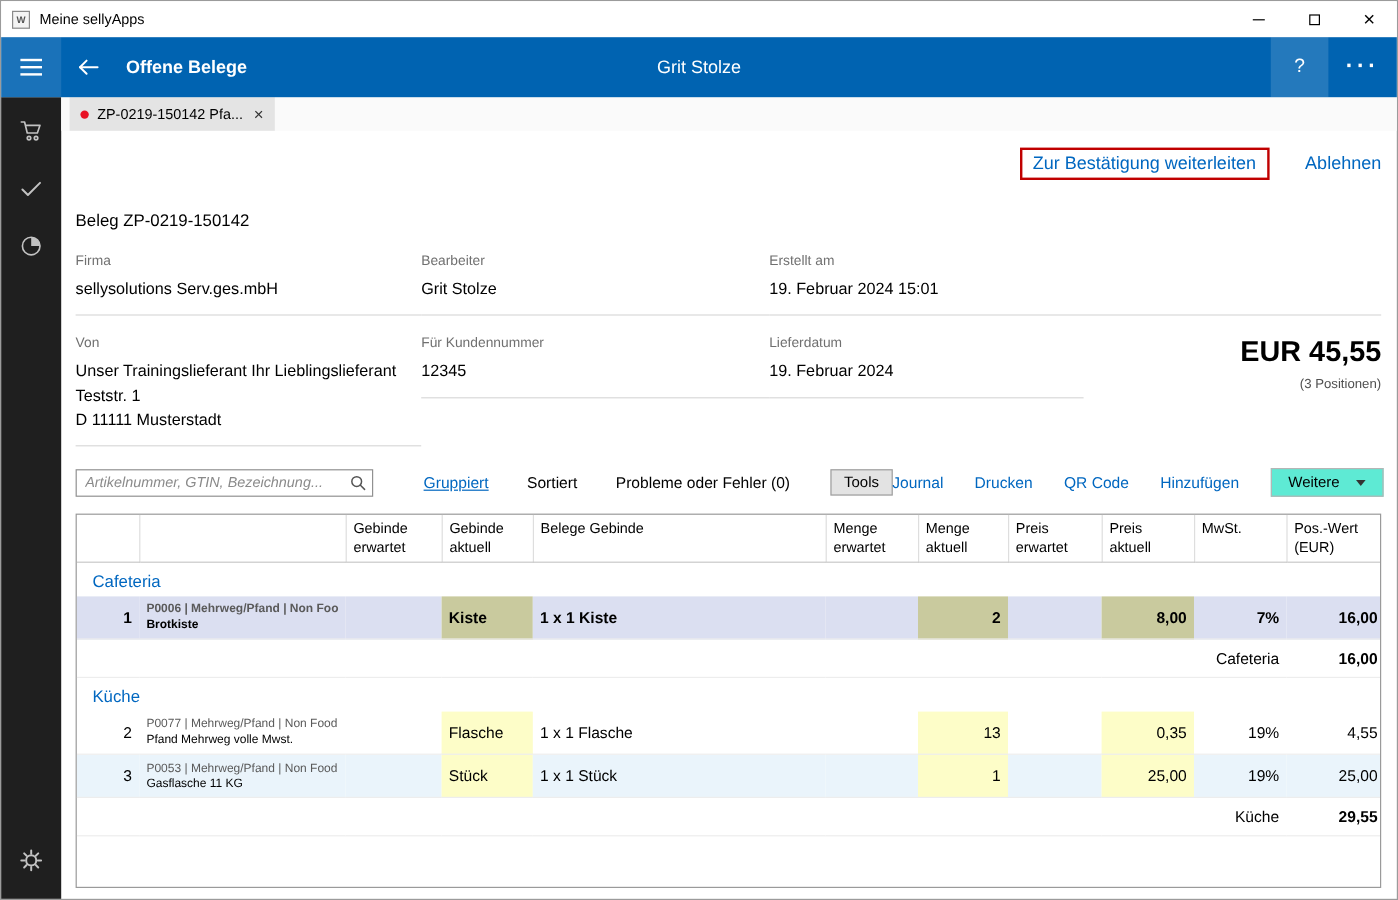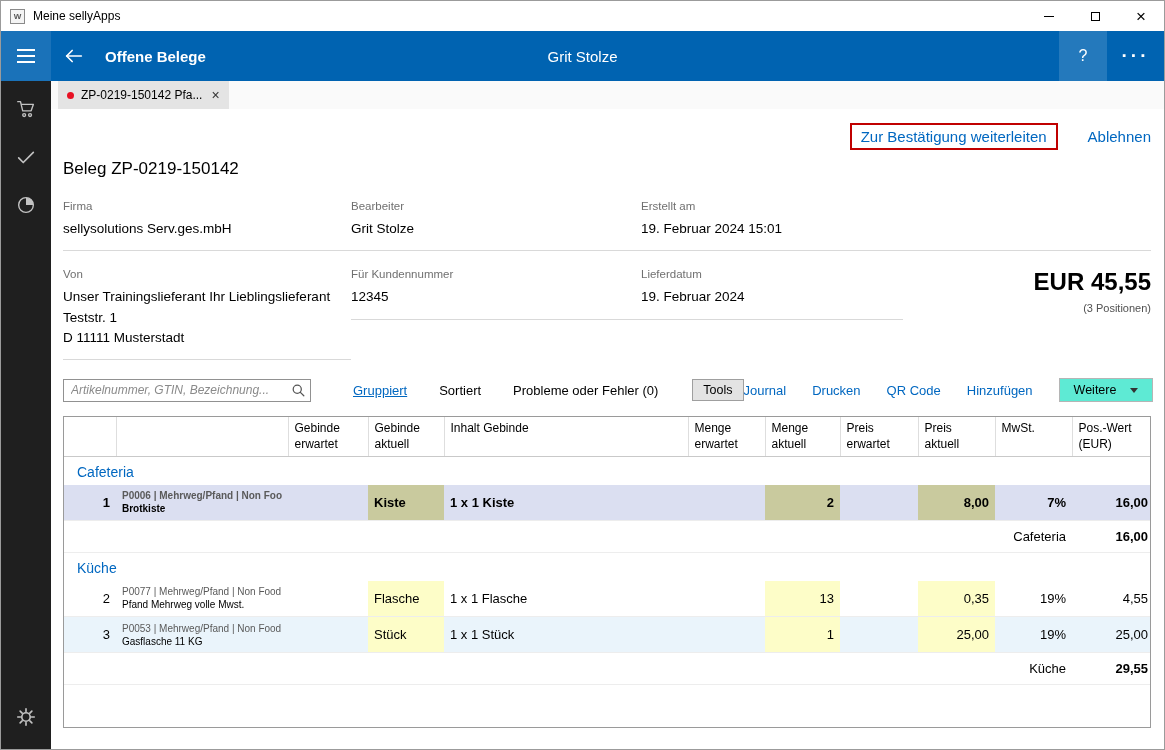--- a/index.html
+++ b/index.html
@@ -45,21 +45,21 @@
   .tab-close { font-size:14px; color:#333; margin-left:2px; }
 
   .main { flex:1; padding:14px 13px 0 12px; overflow:hidden; }
 
   .title-row { display:flex; align-items:center; }
   .page-title { font-size:21px; font-weight:bold; }
   .actions { margin-left:auto; display:flex; align-items:center; gap:30px; }
   .link { color:var(--link); cursor:pointer; }
   .action-forward { font-size:15px; border:2px solid var(--danger); padding:3px 9px; }
   .action-reject { font-size:15px; }
-  .beleg { font-size:17px; margin-top:9px; }
+  .beleg { font-size:14px; margin-top:25px; }
 
   .fieldgrid { display:grid; align-items:start; }
   .fieldgrid.r1 { grid-template-columns:288px 290px 1fr; margin-top:21px; }
   .fieldgrid.r2 { grid-template-columns:288px 290px 262px 1fr; margin-top:17px; }
   .field { border-bottom:1px solid #d9d9d9; padding-bottom:11px; padding-right:20px; }
   .flabel { font-size:11.5px; color:#707070; margin-bottom:7px; }
   .fvalue { font-size:13.5px; line-height:1.5; }
   .total { text-align:right; }
   .total-amount { font-size:24px; font-weight:bold; }
   .total-pos { font-size:11px; color:#505050; margin-top:6px; }
@@ -265,21 +265,21 @@
               <col style="width:77px">
                 <col style="width:77px">
                 <col style="width:82px">
             </colgroup>
             <thead>
               <tr>
                 <th></th>
                 <th></th>
                 <th>Gebinde erwartet</th>
                 <th>Gebinde aktuell</th>
-                <th>Inhalt Gebinde</th>
+                <th>Belege Gebinde</th>
                 <th>Menge erwartet</th>
                 <th>Menge aktuell</th>
                 <th>Preis erwartet</th>
                 <th>Preis aktuell</th>
                 <th>MwSt.</th>
                 <th>Pos.-Wert (EUR)</th>
               </tr>
             </thead>
             <tbody>
               <tr class="group">

